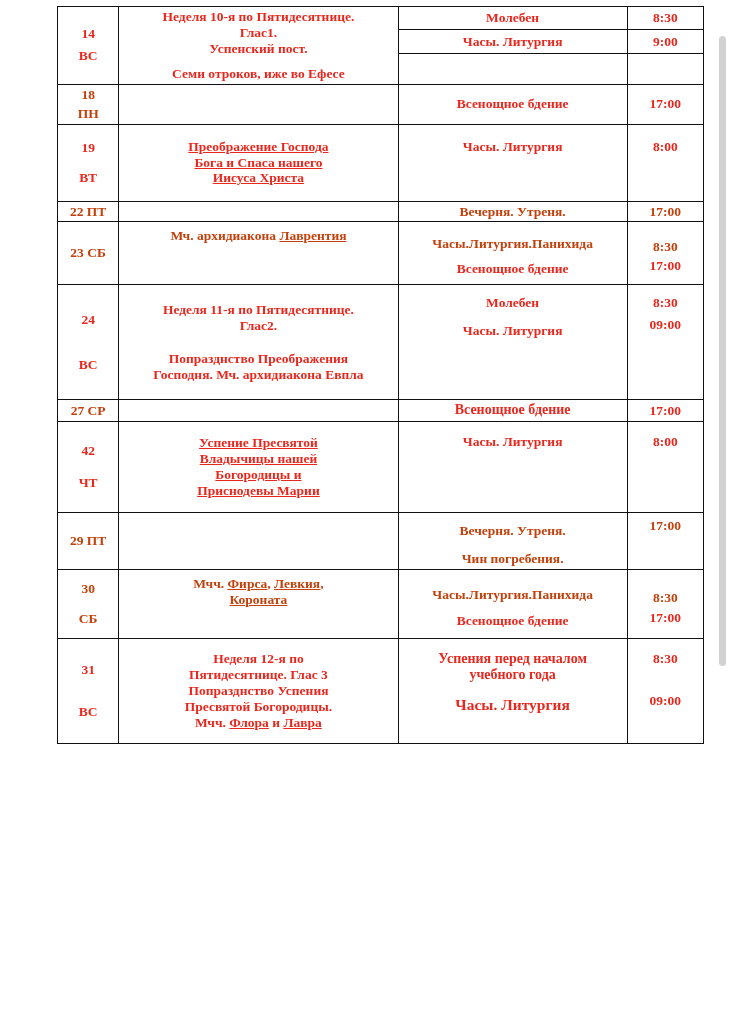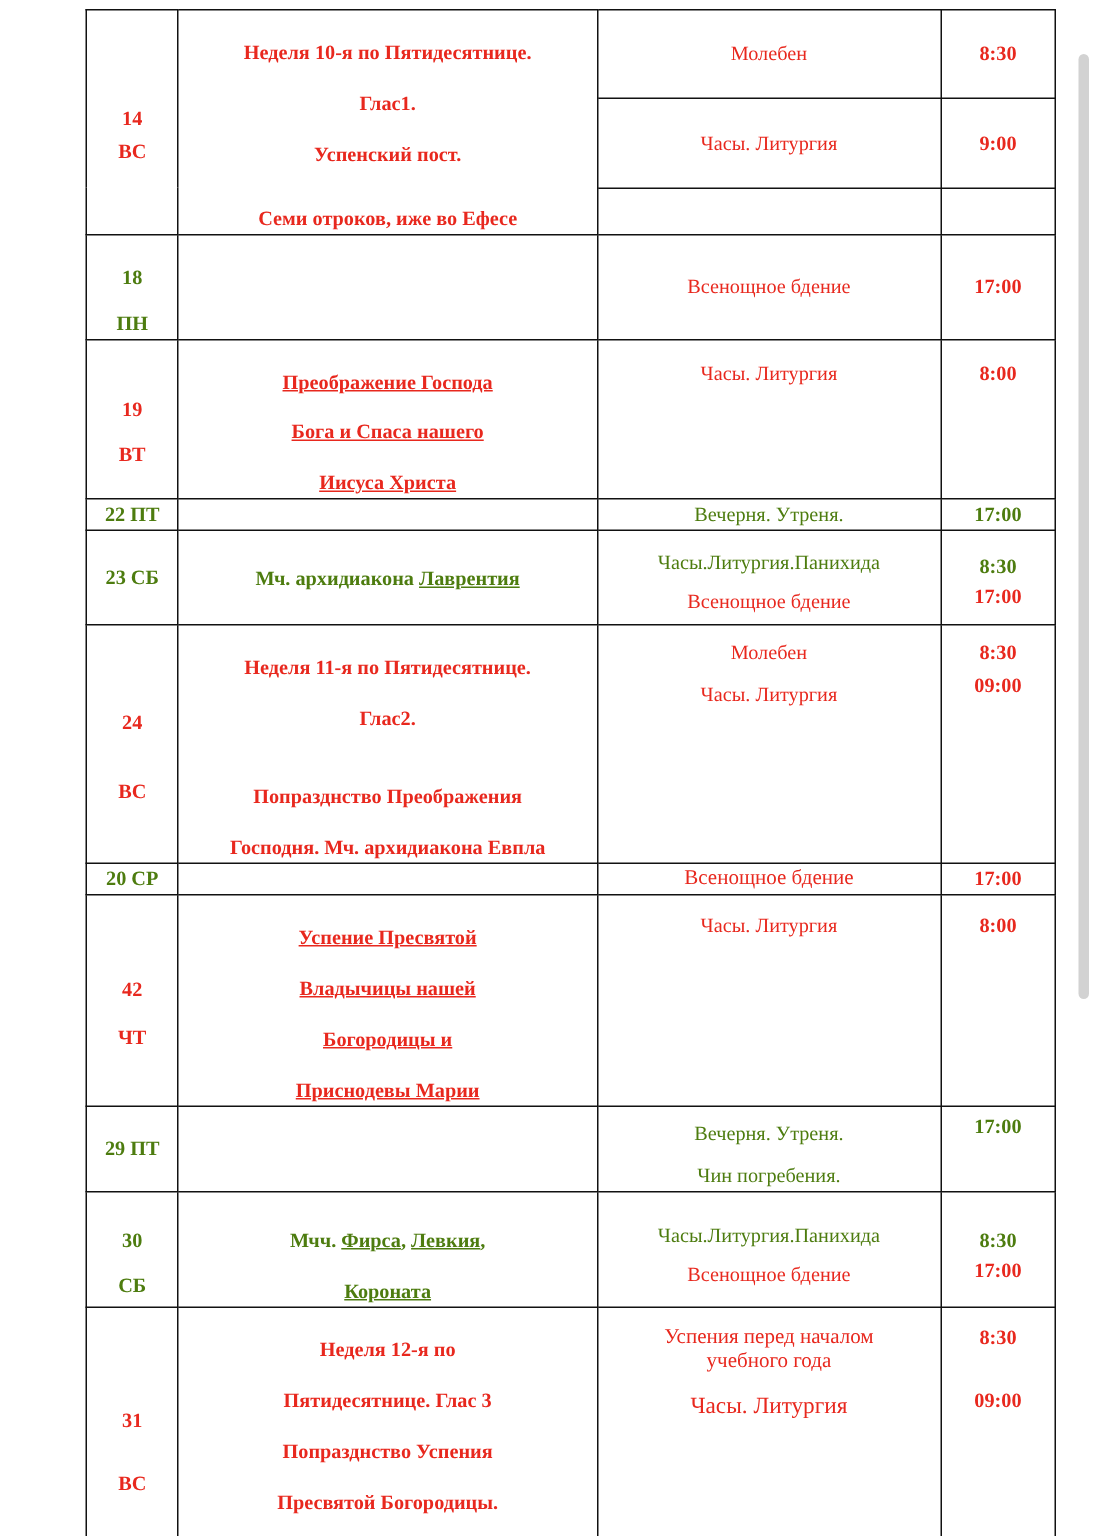--- a/index.html
+++ b/index.html
@@ -53,30 +53,30 @@
     text-align: center;
     font-size: 13.5px;
     line-height: 1.18;
   }
   .col-date { width: 61px; }
   .col-desc { width: 278px; }
   .col-serv { width: 228px; }
   .col-time { width: 76px; }
 
   .red { color: #e8281e; }
-  .black { color: #4d7c0f; }
+  .black { color: #c2410c; }
   .ul { text-decoration: underline; }
   .date-cell { font-weight: bold; font-size: 15px; }
   .date-cell .dow { display: block; margin-top: 6px; }
-  .date-cell .dow.tight { margin-top: 15px; }
+  .date-cell .dow.tight { margin-top: 3px; }
   .desc-cell { font-weight: bold; }
-  .serv-cell { font-weight: normal; font-size: 15.5px; }
+  .serv-cell { font-weight: bold; font-size: 15.5px; }
   .time-cell { font-weight: bold; font-size: 15px; }
   .gap { display: block; height: 9px; }
-  .line { display: block; margin-top: 18px; }
+  .line { display: block; }
 </style>
 </head>
 <body>
 
 <div class="page">
 
   <div class="scroll-track">
     <div class="scroll-thumb"></div>
   </div>
 
@@ -176,21 +176,21 @@
           <div>Молебен</div>
           <div style="padding-top:12px">Часы. Литургия</div>
         </td>
         <td class="time-cell red" style="vertical-align:top; padding-top:10px">
           <div>8:30</div>
           <div style="padding-top:6px">09:00</div>
         </td>
       </tr>
 
       <tr>
-        <td class="date-cell black">20 СР</td>
+        <td class="date-cell black">27 СР</td>
         <td class="desc-cell"></td>
         <td class="serv-cell red" style="font-size:14px">Всенощное бдение</td>
         <td class="time-cell red">17:00</td>
       </tr>
 
       <tr>
         <td class="date-cell red" style="height:86px">
           <span class="line">42</span>
           <span class="dow" style="margin-top:16px">ЧТ</span>
         </td>

